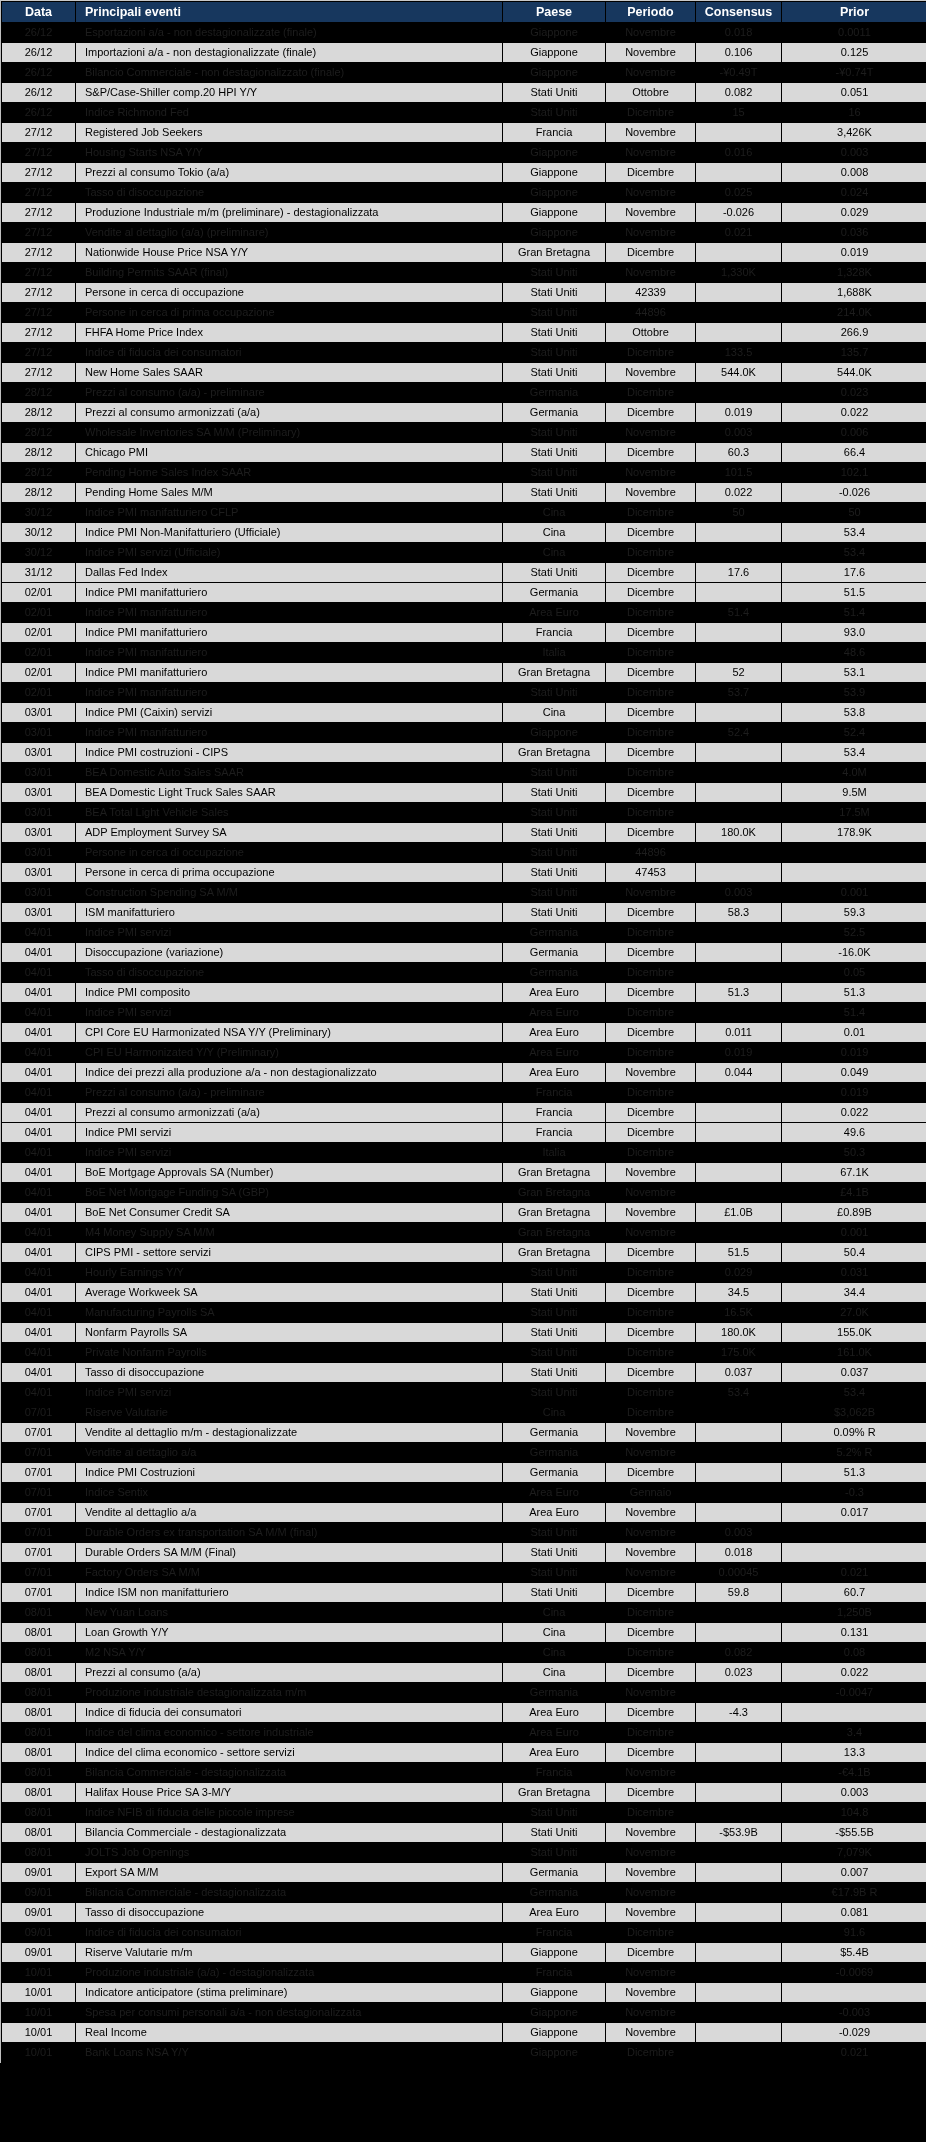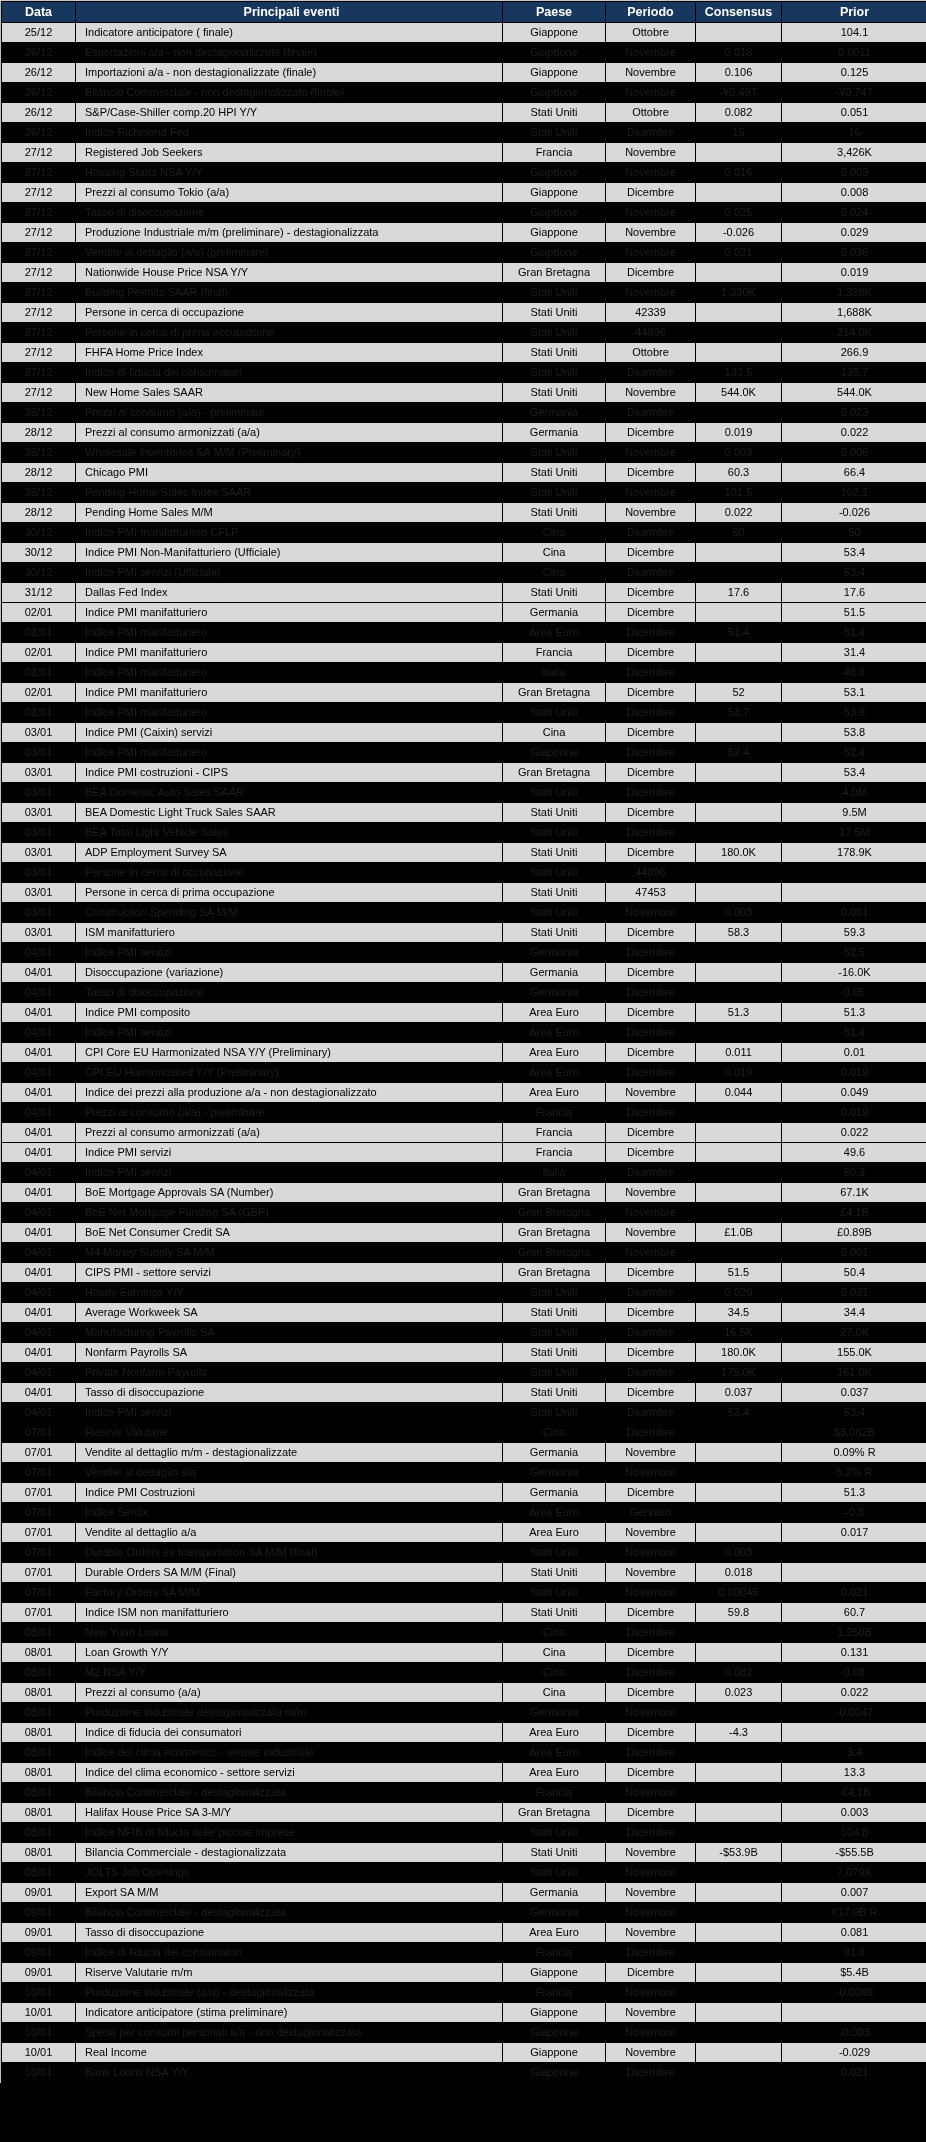--- a/index.html
+++ b/index.html
@@ -7,21 +7,21 @@
   .table-wrap{width:926px;border-top:1px solid #c8c8c8;border-left:1px solid #bfbfbf;box-sizing:border-box;}
   table{border-collapse:collapse;table-layout:fixed;width:926px;}
   col.c-date{width:74px;}
   col.c-event{width:427px;}
   col.c-country{width:103px;}
   col.c-period{width:90px;}
   col.c-consensus{width:86px;}
   col.c-prior{width:146px;}
   th{background:#17375E;color:#fff;height:21px;font-size:12.5px;font-weight:bold;
      border:1px solid #000;padding:0 4px;box-sizing:border-box;white-space:nowrap;overflow:hidden;}
-  th.l{text-align:center;padding-left:9px;margin-top:46px;}
+  th.l{text-align:left;padding-left:9px;margin-top:46px;}
   th.c{text-align:center;}
   td{height:20px;font-size:11px;border:1px solid #000;padding:0 4px;box-sizing:border-box;
      white-space:nowrap;overflow:hidden;line-height:19px;}
   td.l{text-align:left;padding-left:9px;}
   td.c{text-align:center;}
   tr.light td{background:#D9D9D9;color:#000;}
   tr.dark td{background:#000;color:#1d1d1d;border-color:#000;}
 </style>
 </head>
 <body>
@@ -40,28 +40,20 @@
       <tr>
         <th class="c">Data</th>
         <th class="l">Principali eventi</th>
         <th class="c">Paese</th>
         <th class="c">Periodo</th>
         <th class="c">Consensus</th>
         <th class="c">Prior</th>
       </tr>
     </thead>
     <tbody>
-        <tr class="light">
-          <td class="c">25/12</td>
-          <td class="l">Indicatore anticipatore ( finale)</td>
-          <td class="c">Giappone</td>
-          <td class="c">Ottobre</td>
-          <td class="c"></td>
-          <td class="c">104.1</td>
-        </tr>
         <tr class="dark">
           <td class="c">26/12</td>
           <td class="l">Esportazioni a/a - non destagionalizzate (finale)</td>
           <td class="c">Giappone</td>
           <td class="c">Novembre</td>
           <td class="c">0.018</td>
           <td class="c">0.0011</td>
         </tr>
         <tr class="light">
           <td class="c">26/12</td>
@@ -294,21 +286,21 @@
           <td class="c">Dicembre</td>
           <td class="c">51.4</td>
           <td class="c">51.4</td>
         </tr>
         <tr class="light">
           <td class="c">02/01</td>
           <td class="l">Indice PMI manifatturiero</td>
           <td class="c">Francia</td>
           <td class="c">Dicembre</td>
           <td class="c"></td>
-          <td class="c">31.4</td>
+          <td class="c">93.0</td>
         </tr>
         <tr class="dark">
           <td class="c">02/01</td>
           <td class="l">Indice PMI manifatturiero</td>
           <td class="c">Italia</td>
           <td class="c">Dicembre</td>
           <td class="c"></td>
           <td class="c">48.6</td>
         </tr>
         <tr class="light">

